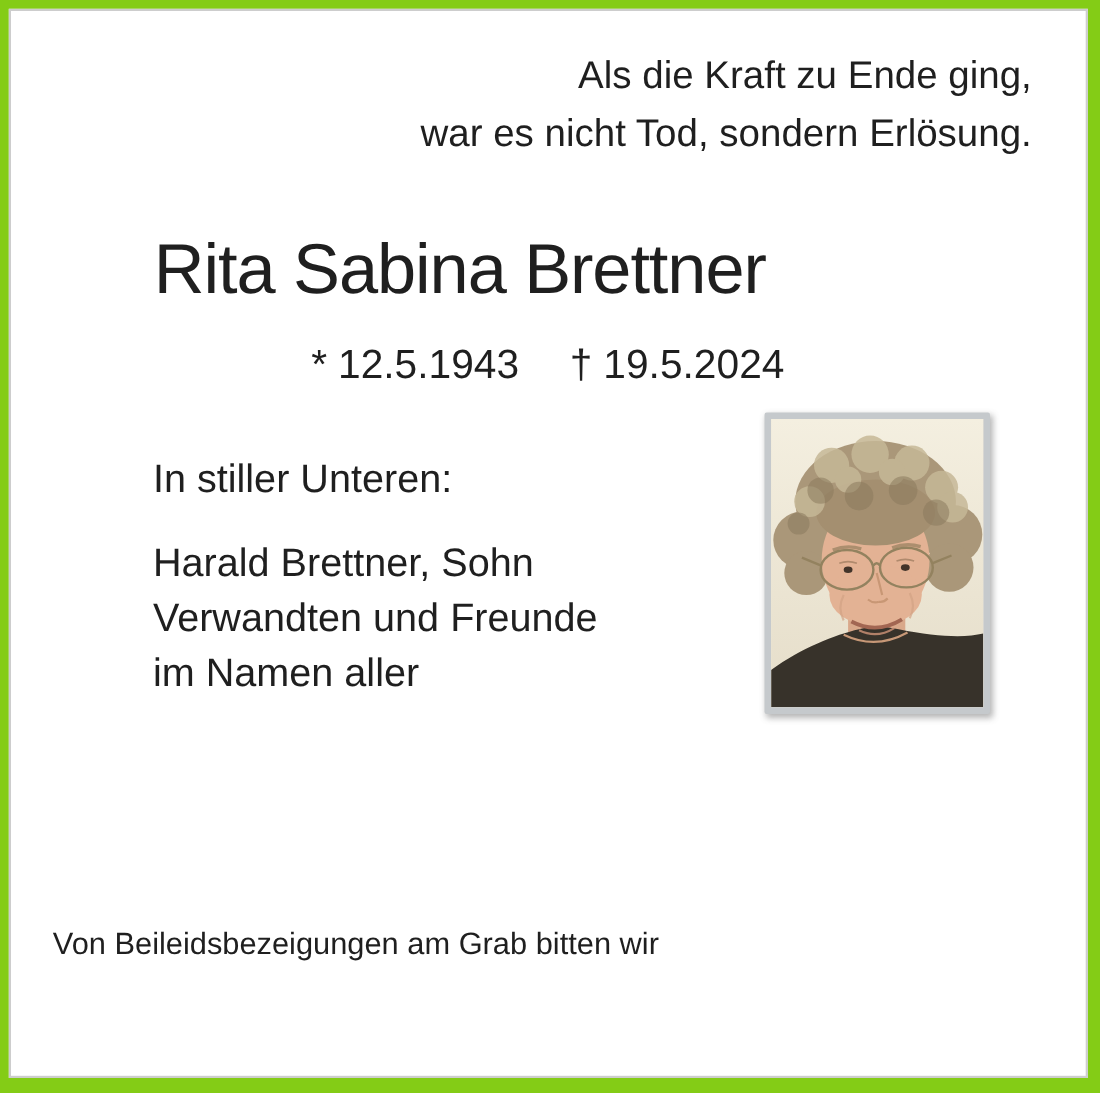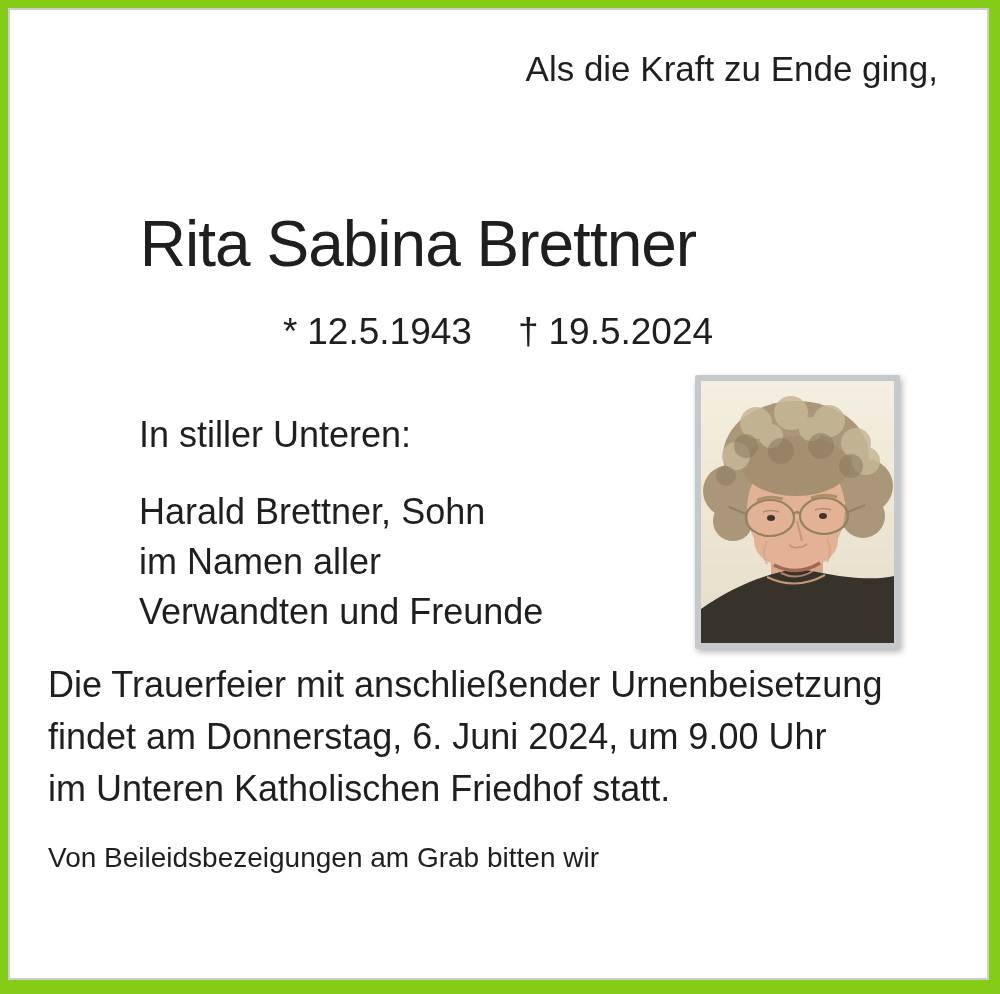--- a/index.html
+++ b/index.html
@@ -66,33 +66,34 @@
   .photo-frame svg{display:block;}
 </style>
 </head>
 <body>
 
 <div class="page">
   <div class="card"></div>
 
   <div class="txt epitaph">
     <div>Als die Kraft zu Ende ging,</div>
+    <div>war es nicht Tod, sondern Erlösung.</div>
   </div>
 
   <div class="txt name">Rita Sabina Brettner</div>
 
   <div class="txt dates">
     <span class="birth"><span class="sym">*</span><span>12.5.1943</span></span><span class="death"><span class="sym">†</span><span>19.5.2024</span></span>
   </div>
 
   <div class="txt mourners">
     <div class="intro">In stiller Unteren:</div>
     <div>Harald Brettner, Sohn</div>
+    <div>Verwandten und Freunde</div>
     <div>im Namen aller</div>
-    <div>Verwandten und Freunde</div>
   </div>
 
   <div class="photo-frame">
     <svg width="193" height="262" viewBox="0 0 193 262" xmlns="http://www.w3.org/2000/svg">
       <defs>
         <linearGradient id="bgGrad" x1="0" y1="0" x2="0" y2="1">
           <stop offset="0" stop-color="#f4efe0"></stop>
           <stop offset="1" stop-color="#e5ddc9"></stop>
         </linearGradient>
       </defs>
@@ -166,22 +167,17 @@
         <path d="M106,163 Q102,167 98,166"></path>
       </g>
 
       <g>
         <path d="M73,184 Q96,196 119,182" stroke="#a26652" stroke-width="3.5" fill="none"></path>
         <path d="M80,192 Q96,200 112,190" stroke="#cf9478" stroke-width="2" fill="none" opacity="0.8"></path>
       </g>
     </svg>
   </div>
 
-  <div class="txt announcement">
-    <div>Die Trauerfeier mit anschließender Urnenbeisetzung</div>
-    <div>findet am Donnerstag, 6. Juni 2024, um 9.00 Uhr</div>
-    <div>im Unteren Katholischen Friedhof statt.</div>
-  </div>
 
   <div class="txt condolence">
     <div>Von Beileidsbezeigungen am Grab bitten wir</div>
   </div>
 </div>
 
 </body></html>

